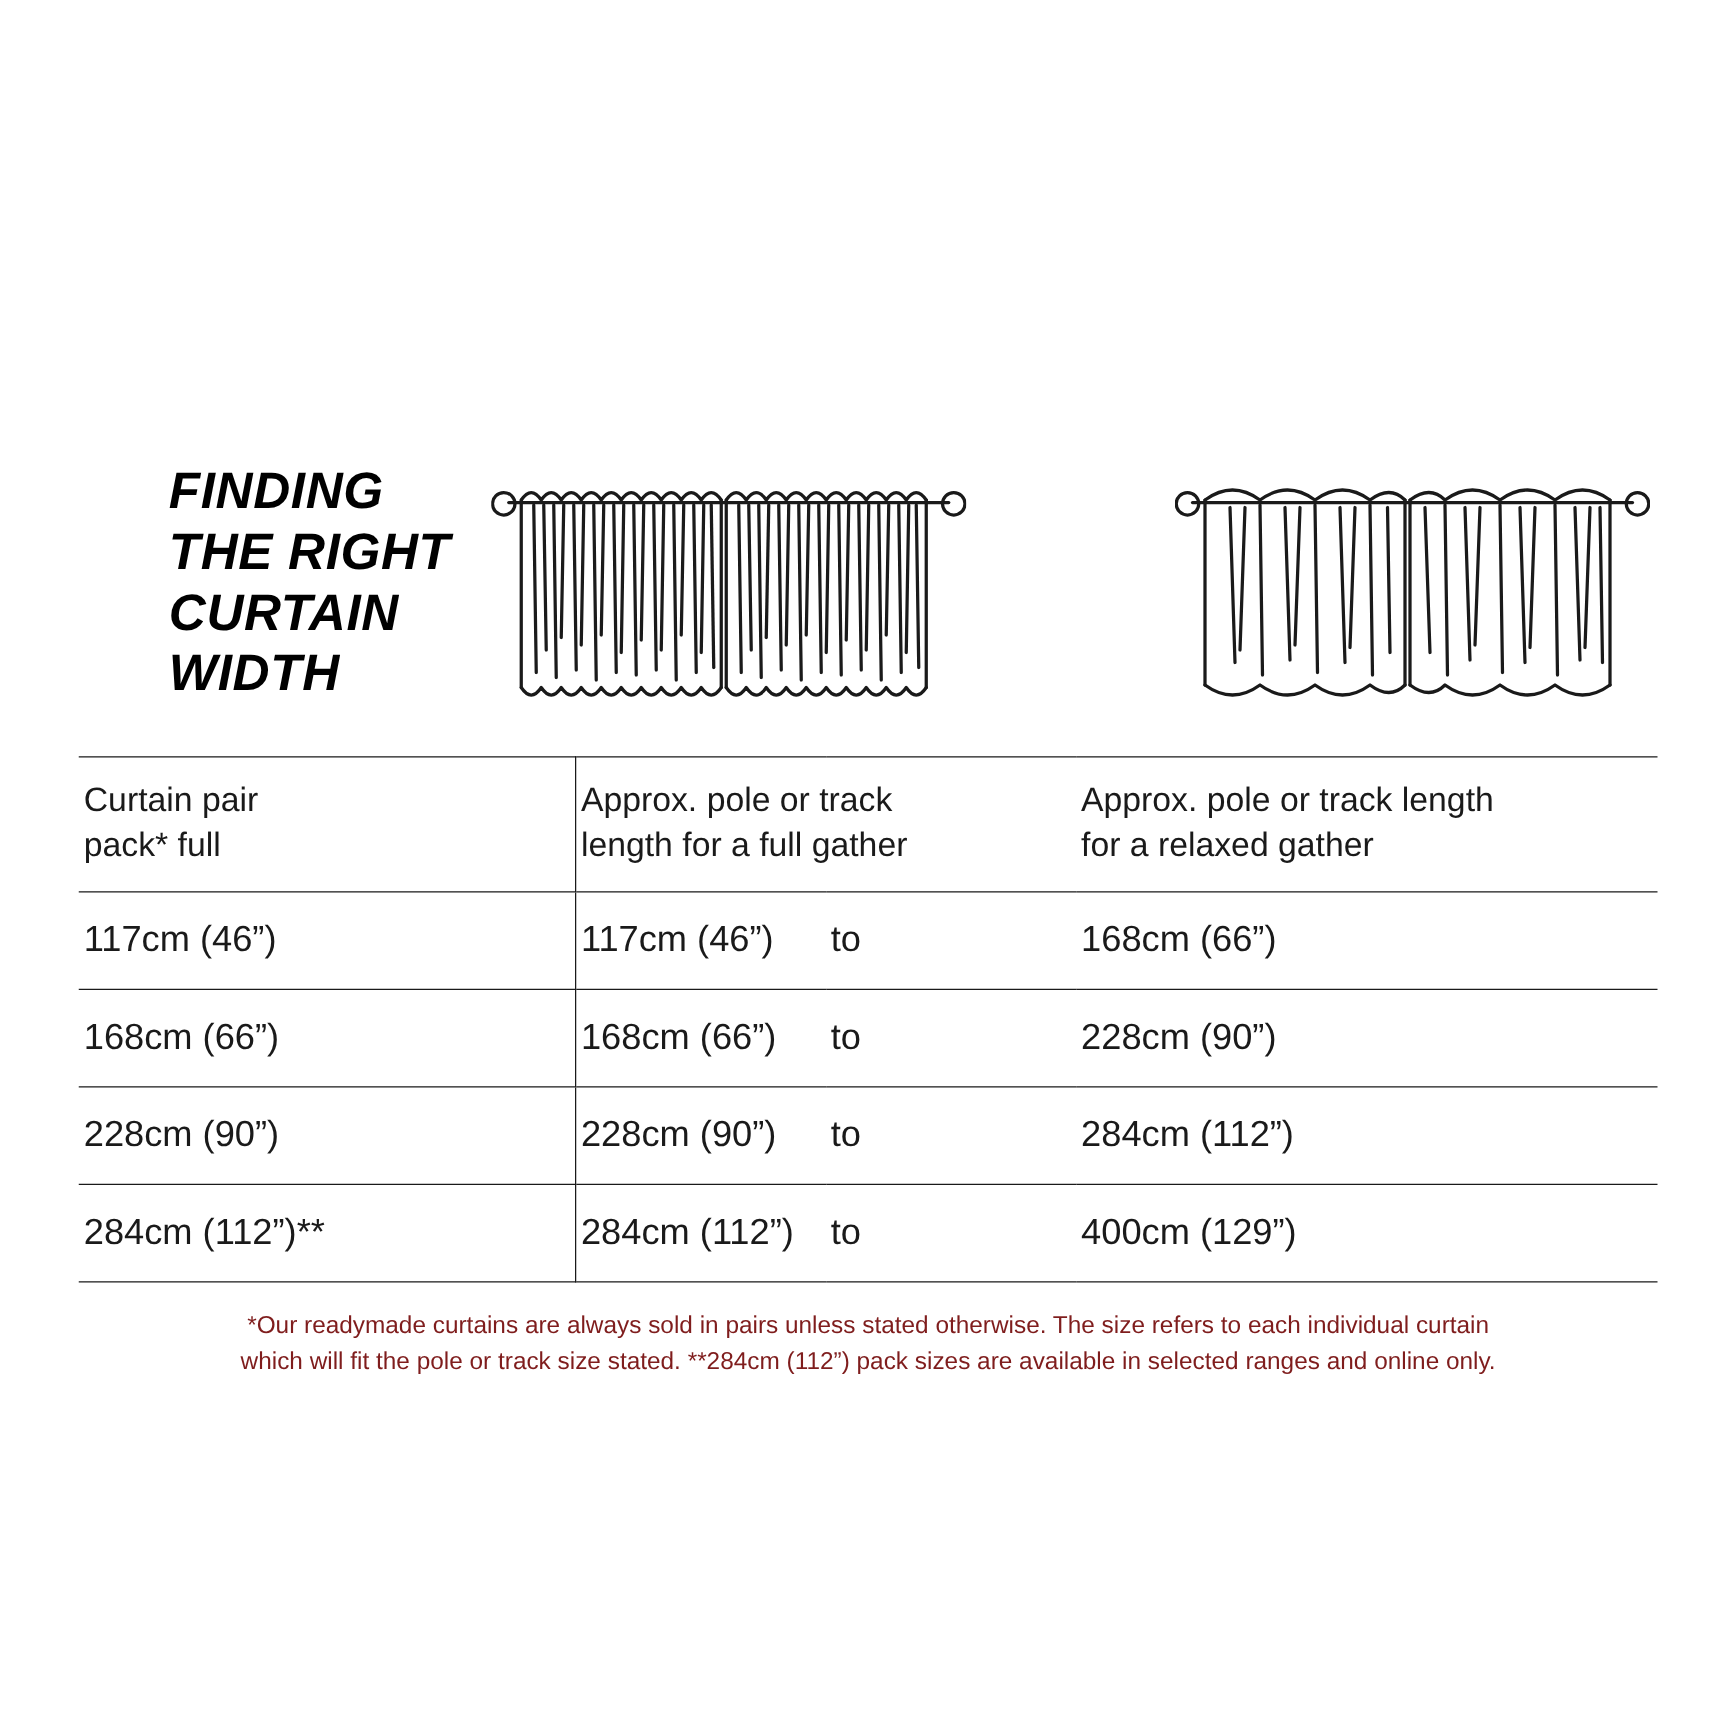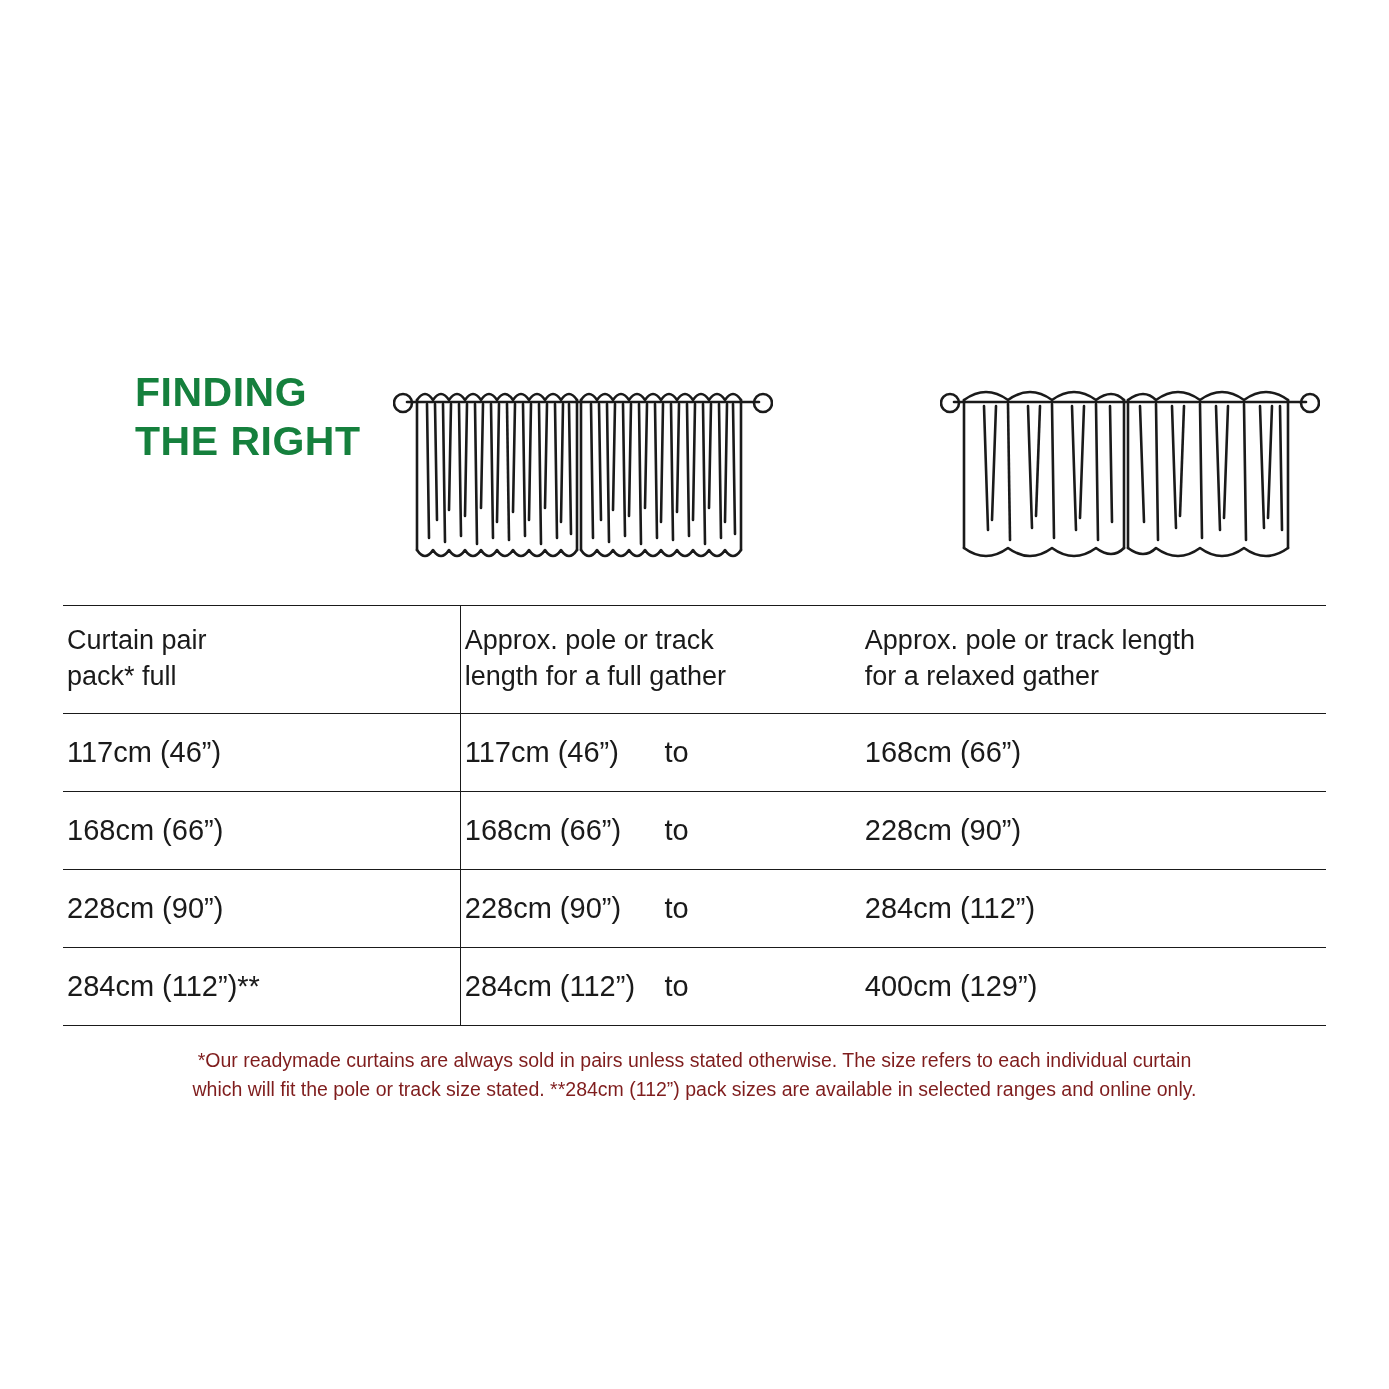--- a/index.html
+++ b/index.html
@@ -36,23 +36,24 @@
     height: 245px;
   }
   .title {
     width: 330px;
     padding-left: 72px;
     box-sizing: border-box;
     font-size: 41px;
     line-height: 1.19;
     font-weight: 700;
     letter-spacing: 0.5px;
-    color: #15803d;
+    color: #000000;
     text-transform: uppercase;
     padding-top: 8px;
+    font-style: italic;
   }
   .title span { display: block; }
 
   .illus {
     flex: 1;
     display: flex;
     justify-content: space-between;
     align-items: flex-start;
     padding-top: 10px;
     padding-right: 6px;
@@ -108,20 +109,22 @@
 </head>
 <body>
 
 <div class="sheet">
   <div class="content">
 
     <div class="header-row">
       <div class="title">
         <span>FINDING</span>
         <span>THE RIGHT</span>
+        <span>CURTAIN</span>
+        <span>WIDTH</span>
       </div>
 
       <div class="illus">
 
         <div>
           <svg width="380" height="215" viewBox="0 0 380 215" fill="none" xmlns="http://www.w3.org/2000/svg">
             <g stroke="#1a1a1a" stroke-width="2.6" stroke-linecap="round" stroke-linejoin="round" fill="none">
 
               <line x1="14" y1="32" x2="366" y2="32"></line>
               <circle cx="10" cy="33" r="9"></circle>

